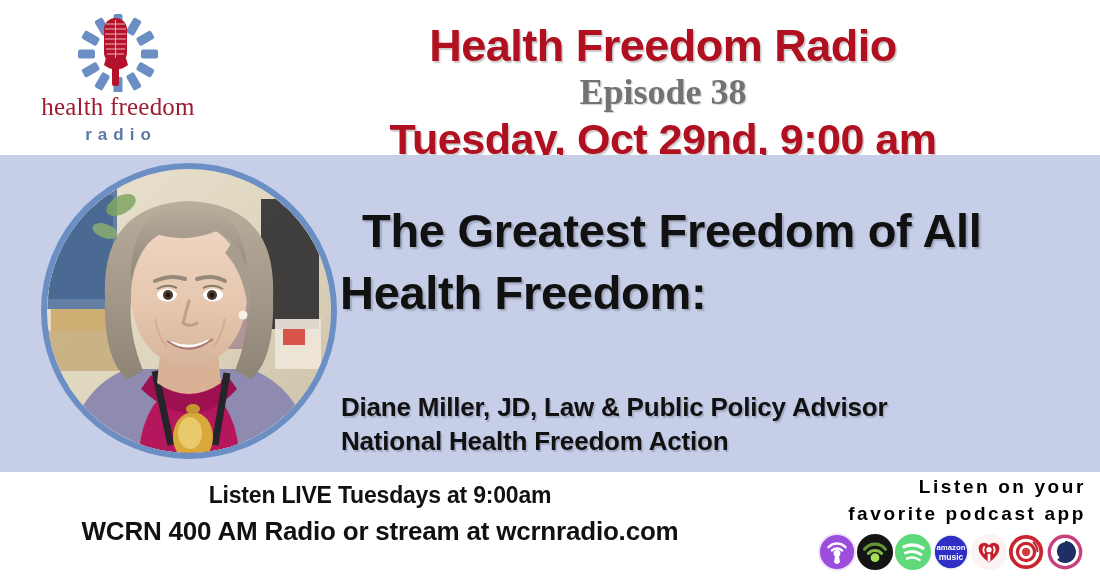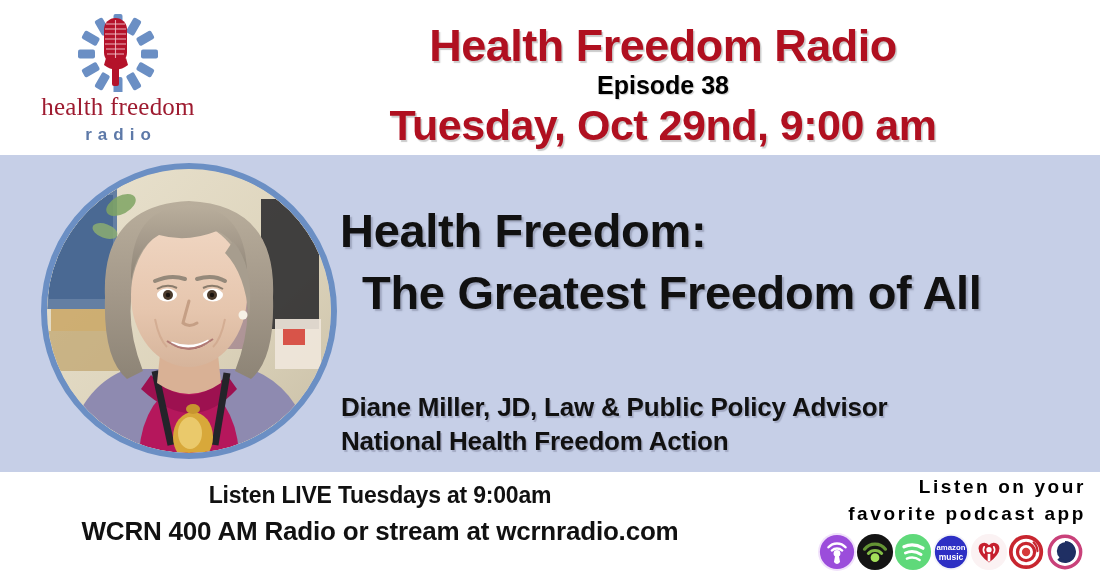--- a/index.html
+++ b/index.html
@@ -82,24 +82,24 @@
     font-weight: bold;
     font-size: 45px;
     color: #b01020;
     line-height: 1.06;
     letter-spacing: -0.5px;
     text-shadow: 1.5px 1.5px 1px rgba(140,140,140,0.45);
     white-space: nowrap;
   }
 
   .hdr-line2 {
-    font-family: Liberation Sans, sans-serif;
-    font-weight: bold;
-    font-size: 25px;
-    color: #000000;
+    font-family: Liberation Serif, serif;
+    font-weight: bold;
+    font-size: 36px;
+    color: #737373;
     line-height: 1.25;
     text-shadow: 1.2px 1.2px 1px rgba(140,140,140,0.4);
     white-space: nowrap;
   }
 
   .hdr-line3 {
     font-family: "Liberation Sans", sans-serif;
     font-weight: bold;
     font-size: 43px;
     color: #b01020;
@@ -409,22 +409,22 @@
           <path d="M108 150 q4 20 12 28" stroke="#cfa88d" stroke-width="2" fill="none" opacity="0.8"></path>
           <path d="M178 150 q-4 20 -12 28" stroke="#cfa88d" stroke-width="2" fill="none" opacity="0.8"></path>
 
           <circle cx="196" cy="146" r="4.5" fill="#f6f1e6"></circle>
         </g>
       </svg>
     </div>
   </div>
 
   <div class="title-block">
+    <div class="title-line l2">The Greatest Freedom of All</div>
     <div class="title-line l1">Health Freedom:</div>
-    <div class="title-line l2">The Greatest Freedom of All</div>
   </div>
 
   <div class="speaker-block">
     <div class="speaker-line">Diane Miller, JD, Law &amp; Public Policy Advisor</div>
     <div class="speaker-line">National Health Freedom Action</div>
   </div>
 
   <div class="footer-band"></div>
 
   <div class="footer-left">

